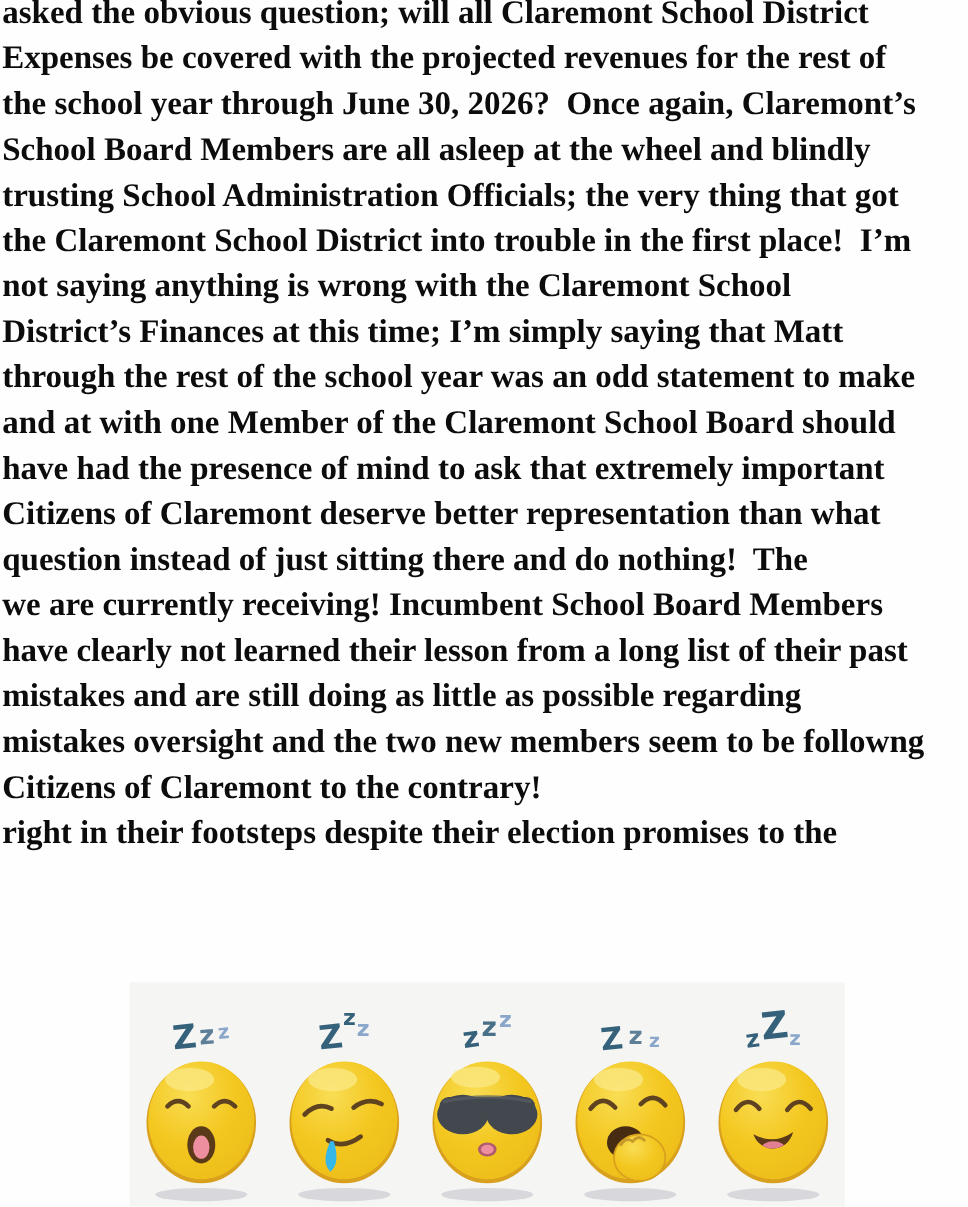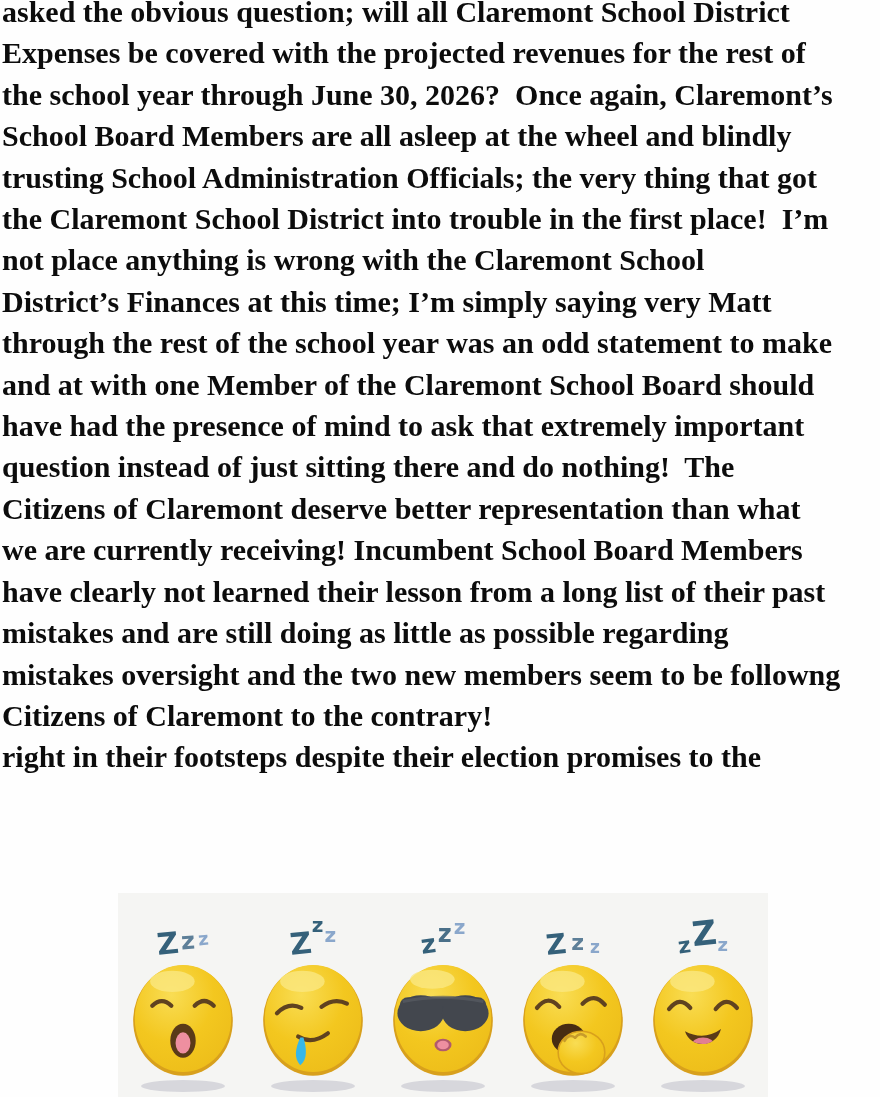--- a/index.html
+++ b/index.html
@@ -95,27 +95,27 @@
   </defs>
 </svg>
 
 <div class="article">
   <div class="tline">asked the obvious question; will all Claremont School District</div>
   <div class="tline">Expenses be covered with the projected revenues for the rest of</div>
   <div class="tline">the school year through June 30, 2026?  Once again, Claremont’s</div>
   <div class="tline">School Board Members are all asleep at the wheel and blindly</div>
   <div class="tline">trusting School Administration Officials; the very thing that got</div>
   <div class="tline">the Claremont School District into trouble in the first place!  I’m</div>
-  <div class="tline">not place anything is wrong with the Claremont School</div>
-  <div class="tline">District’s Finances at this time; I’m simply saying very Matt</div>
+  <div class="tline">not saying anything is wrong with the Claremont School</div>
+  <div class="tline">District’s Finances at this time; I’m simply saying that Matt</div>
   <div class="tline">through the rest of the school year was an odd statement to make</div>
   <div class="tline">and at with one Member of the Claremont School Board should</div>
   <div class="tline">have had the presence of mind to ask that extremely important</div>
+  <div class="tline">Citizens of Claremont deserve better representation than what</div>
   <div class="tline">question instead of just sitting there and do nothing!  The</div>
-  <div class="tline">Citizens of Claremont deserve better representation than what</div>
   <div class="tline">we are currently receiving! Incumbent School Board Members</div>
   <div class="tline">have clearly not learned their lesson from a long list of their past</div>
   <div class="tline">mistakes and are still doing as little as possible regarding</div>
   <div class="tline">mistakes oversight and the two new members seem to be followng</div>
   <div class="tline">Citizens of Claremont to the contrary!</div>
   <div class="tline">right in their footsteps despite their election promises to the</div>
 </div>
 
 <div class="image-block">
 

